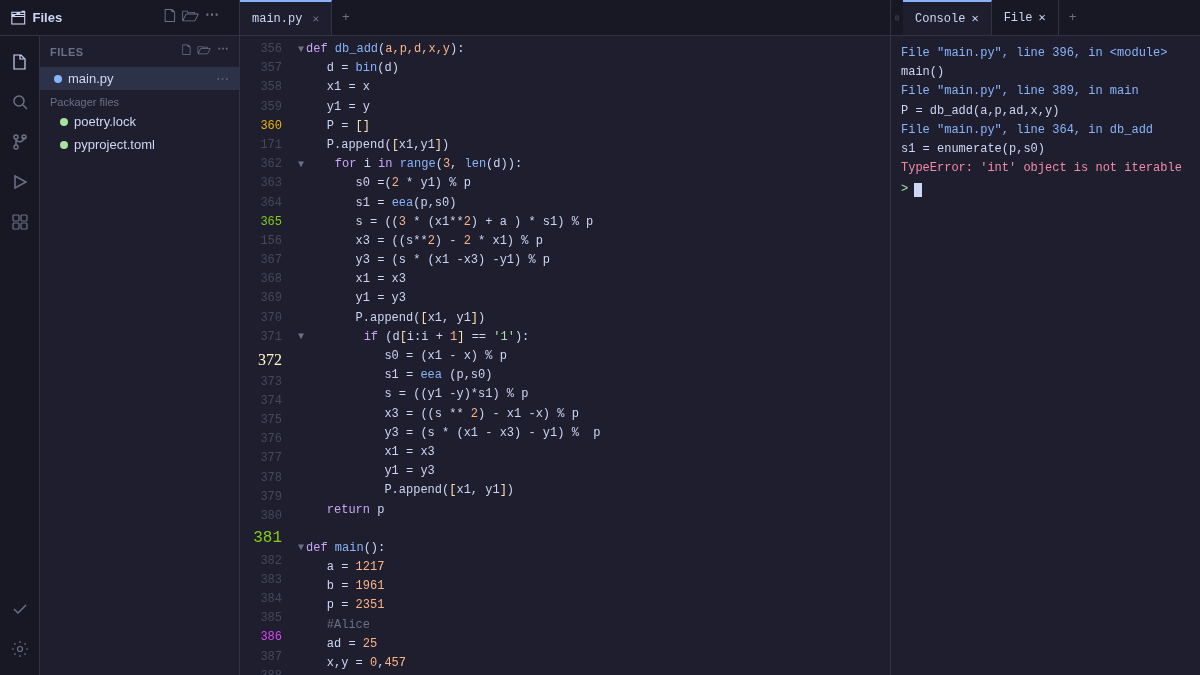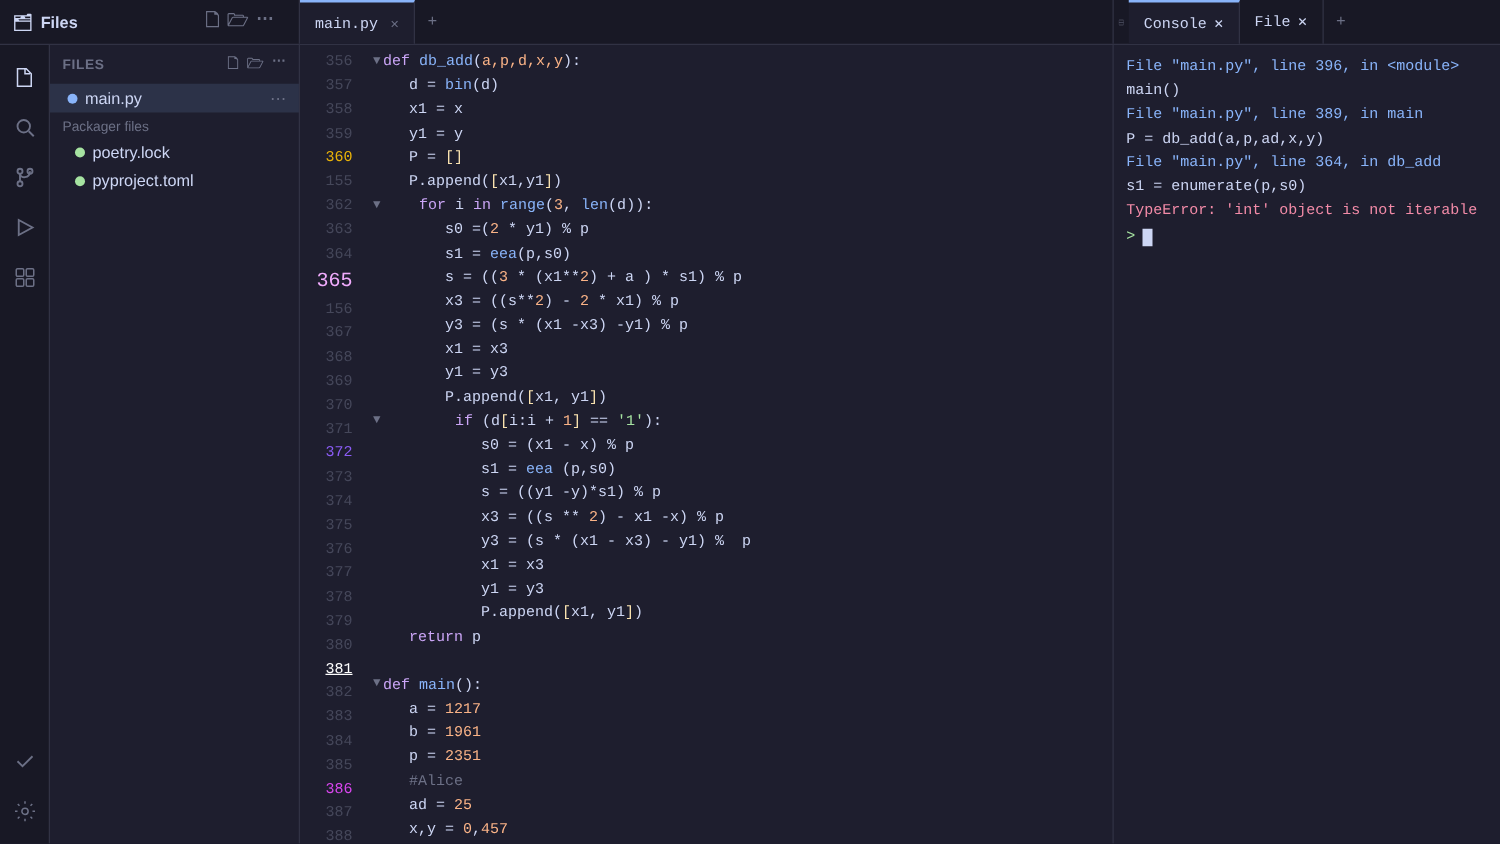--- a/index.html
+++ b/index.html
@@ -383,41 +383,41 @@
   </div>
 
   <div class="editor-area">
     <div class="code-editor" id="code-editor">
       <div class="line-numbers" id="line-numbers">
           <div style="color: rgb(69, 71, 90); font-size: 12px; line-height: 1.6; min-height: 19.2px; user-select: none;">356</div>
           <div style="color: rgb(69, 71, 90); font-size: 12px; line-height: 1.6; min-height: 19.2px; user-select: none;">357</div>
           <div style="color: rgb(69, 71, 90); font-size: 12px; line-height: 1.6; min-height: 19.2px; user-select: none;">358</div>
           <div style="color: rgb(69, 71, 90); font-size: 12px; line-height: 1.6; min-height: 19.2px; user-select: none;">359</div>
           <div style="color: #eab308; font-size: 12px; line-height: 1.6; min-height: 19.2px; user-select: none;">360</div>
-          <div style="color: rgb(69, 71, 90); font-size: 12px; line-height: 1.6; min-height: 19.2px; user-select: none;">155</div>
+          <div style="color: rgb(69, 71, 90); font-size: 12px; line-height: 1.6; min-height: 19.2px; user-select: none;">171</div>
           <div style="color: rgb(69, 71, 90); font-size: 12px; line-height: 1.6; min-height: 19.2px; user-select: none;">362</div>
           <div style="color: rgb(69, 71, 90); font-size: 12px; line-height: 1.6; min-height: 19.2px; user-select: none;">363</div>
           <div style="color: rgb(69, 71, 90); font-size: 12px; line-height: 1.6; min-height: 19.2px; user-select: none;">364</div>
-          <div style="color: #f0abfc; font-size: 16px; line-height: 1.6; min-height: 19.2px; user-select: none;">365</div>
+          <div style="color: #84cc16; font-size: 12px; line-height: 1.6; min-height: 19.2px; user-select: none;">365</div>
           <div style="color: rgb(69, 71, 90); font-size: 12px; line-height: 1.6; min-height: 19.2px; user-select: none;">156</div>
           <div style="color: rgb(69, 71, 90); font-size: 12px; line-height: 1.6; min-height: 19.2px; user-select: none;">367</div>
           <div style="color: rgb(69, 71, 90); font-size: 12px; line-height: 1.6; min-height: 19.2px; user-select: none;">368</div>
           <div style="color: rgb(69, 71, 90); font-size: 12px; line-height: 1.6; min-height: 19.2px; user-select: none;">369</div>
           <div style="color: rgb(69, 71, 90); font-size: 12px; line-height: 1.6; min-height: 19.2px; user-select: none;">370</div>
           <div style="color: rgb(69, 71, 90); font-size: 12px; line-height: 1.6; min-height: 19.2px; user-select: none;">371</div>
-          <div style="color: #8b5cf6; font-size: 12px; line-height: 1.6; min-height: 19.2px; user-select: none;">372</div>
+          <div style="color: #fef9c3; font-size: 16px; line-height: 1.6; min-height: 19.2px; user-select: none; font-family: Liberation Serif, serif;">372</div>
           <div style="color: rgb(69, 71, 90); font-size: 12px; line-height: 1.6; min-height: 19.2px; user-select: none;">373</div>
           <div style="color: rgb(69, 71, 90); font-size: 12px; line-height: 1.6; min-height: 19.2px; user-select: none;">374</div>
           <div style="color: rgb(69, 71, 90); font-size: 12px; line-height: 1.6; min-height: 19.2px; user-select: none;">375</div>
           <div style="color: rgb(69, 71, 90); font-size: 12px; line-height: 1.6; min-height: 19.2px; user-select: none;">376</div>
           <div style="color: rgb(69, 71, 90); font-size: 12px; line-height: 1.6; min-height: 19.2px; user-select: none;">377</div>
           <div style="color: rgb(69, 71, 90); font-size: 12px; line-height: 1.6; min-height: 19.2px; user-select: none;">378</div>
           <div style="color: rgb(69, 71, 90); font-size: 12px; line-height: 1.6; min-height: 19.2px; user-select: none;">379</div>
           <div style="color: rgb(69, 71, 90); font-size: 12px; line-height: 1.6; min-height: 19.2px; user-select: none;">380</div>
-          <div style="color: #ffffff; font-size: 12px; line-height: 1.6; min-height: 19.2px; user-select: none; text-decoration: underline;">381</div>
+          <div style="color: #84cc16; font-size: 16px; line-height: 1.6; min-height: 19.2px; user-select: none;">381</div>
           <div style="color: rgb(69, 71, 90); font-size: 12px; line-height: 1.6; min-height: 19.2px; user-select: none;">382</div>
           <div style="color: rgb(69, 71, 90); font-size: 12px; line-height: 1.6; min-height: 19.2px; user-select: none;">383</div>
           <div style="color: rgb(69, 71, 90); font-size: 12px; line-height: 1.6; min-height: 19.2px; user-select: none;">384</div>
           <div style="color: rgb(69, 71, 90); font-size: 12px; line-height: 1.6; min-height: 19.2px; user-select: none;">385</div>
           <div style="color: #d946ef; font-size: 12px; line-height: 1.6; min-height: 19.2px; user-select: none;">386</div>
           <div style="color: rgb(69, 71, 90); font-size: 12px; line-height: 1.6; min-height: 19.2px; user-select: none;">387</div>
           <div style="color: rgb(69, 71, 90); font-size: 12px; line-height: 1.6; min-height: 19.2px; user-select: none;">388</div>
           <div style="color: rgb(69, 71, 90); font-size: 12px; line-height: 1.6; min-height: 19.2px; user-select: none;">389</div>
         </div>
       <div class="code-content" id="code-content"><div style="min-height: 19.2px; line-height: 1.6; font-size: 12px; display: flex; align-items: center;"><span style="color: rgb(108, 112, 134); font-size: 10px; margin-right: 2px;">▼</span><span style="color: rgb(203, 166, 247);">def </span><span style="color: rgb(137, 180, 250);">db_add</span><span style="color: rgb(205, 214, 244);">(</span><span style="color: rgb(250, 179, 135);">a,p,d,x,y</span><span style="color: rgb(205, 214, 244);">):</span></div><div style="min-height: 19.2px; line-height: 1.6; font-size: 12px; display: flex; align-items: center;"><span style="color: rgb(205, 214, 244);">    d = </span><span style="color: rgb(137, 180, 250);">bin</span><span style="color: rgb(205, 214, 244);">(</span><span style="color: rgb(205, 214, 244);">d</span><span style="color: rgb(205, 214, 244);">)</span></div><div style="min-height: 19.2px; line-height: 1.6; font-size: 12px; display: flex; align-items: center;"><span style="color: rgb(205, 214, 244);">    x1 = x</span></div><div style="min-height: 19.2px; line-height: 1.6; font-size: 12px; display: flex; align-items: center;"><span style="color: rgb(205, 214, 244);">    y1 = y</span></div><div style="min-height: 19.2px; line-height: 1.6; font-size: 12px; display: flex; align-items: center;"><span style="color: rgb(205, 214, 244);">    P = </span><span style="color: rgb(249, 226, 175);">[]</span></div><div style="min-height: 19.2px; line-height: 1.6; font-size: 12px; display: flex; align-items: center;"><span style="color: rgb(205, 214, 244);">    P.append(</span><span style="color: rgb(249, 226, 175);">[</span><span style="color: rgb(205, 214, 244);">x1,y1</span><span style="color: rgb(249, 226, 175);">]</span><span style="color: rgb(205, 214, 244);">)</span></div><div style="min-height: 19.2px; line-height: 1.6; font-size: 12px; display: flex; align-items: center;"><span style="color: rgb(108, 112, 134); font-size: 10px; margin-right: 2px;">▼</span><span style="color: rgb(205, 214, 244);">    </span><span style="color: rgb(203, 166, 247);">for </span><span style="color: rgb(205, 214, 244);">i </span><span style="color: rgb(203, 166, 247);">in </span><span style="color: rgb(137, 180, 250);">range</span><span style="color: rgb(205, 214, 244);">(</span><span style="color: rgb(250, 179, 135);">3</span><span style="color: rgb(205, 214, 244);">, </span><span style="color: rgb(137, 180, 250);">len</span><span style="color: rgb(205, 214, 244);">(</span><span style="color: rgb(205, 214, 244);">d</span><span style="color: rgb(205, 214, 244);">)</span><span style="color: rgb(205, 214, 244);">):</span></div><div style="min-height: 19.2px; line-height: 1.6; font-size: 12px; display: flex; align-items: center;"><span style="color: rgb(205, 214, 244);">        s0 =(</span><span style="color: rgb(250, 179, 135);">2</span><span style="color: rgb(205, 214, 244);"> * y1) % p</span></div><div style="min-height: 19.2px; line-height: 1.6; font-size: 12px; display: flex; align-items: center;"><span style="color: rgb(205, 214, 244);">        s1 = </span><span style="color: rgb(137, 180, 250);">eea</span><span style="color: rgb(205, 214, 244);">(</span><span style="color: rgb(205, 214, 244);">p,s0</span><span style="color: rgb(205, 214, 244);">)</span></div><div style="min-height: 19.2px; line-height: 1.6; font-size: 12px; display: flex; align-items: center;"><span style="color: rgb(205, 214, 244);">        s = ((</span><span style="color: rgb(250, 179, 135);">3</span><span style="color: rgb(205, 214, 244);"> * (x1**</span><span style="color: rgb(250, 179, 135);">2</span><span style="color: rgb(205, 214, 244);">) + a ) * s1) % p</span></div><div style="min-height: 19.2px; line-height: 1.6; font-size: 12px; display: flex; align-items: center;"><span style="color: rgb(205, 214, 244);">        x3 = ((s**</span><span style="color: rgb(250, 179, 135);">2</span><span style="color: rgb(205, 214, 244);">) - </span><span style="color: rgb(250, 179, 135);">2</span><span style="color: rgb(205, 214, 244);"> * x1) % p</span></div><div style="min-height: 19.2px; line-height: 1.6; font-size: 12px; display: flex; align-items: center;"><span style="color: rgb(205, 214, 244);">        y3 = (s * (x1 -x3) -y1) % p</span></div><div style="min-height: 19.2px; line-height: 1.6; font-size: 12px; display: flex; align-items: center;"><span style="color: rgb(205, 214, 244);">        x1 = x3</span></div><div style="min-height: 19.2px; line-height: 1.6; font-size: 12px; display: flex; align-items: center;"><span style="color: rgb(205, 214, 244);">        y1 = y3</span></div><div style="min-height: 19.2px; line-height: 1.6; font-size: 12px; display: flex; align-items: center;"><span style="color: rgb(205, 214, 244);">        P.append(</span><span style="color: rgb(249, 226, 175);">[</span><span style="color: rgb(205, 214, 244);">x1, y1</span><span style="color: rgb(249, 226, 175);">]</span><span style="color: rgb(205, 214, 244);">)</span></div><div style="min-height: 19.2px; line-height: 1.6; font-size: 12px; display: flex; align-items: center;"><span style="color: rgb(108, 112, 134); font-size: 10px; margin-right: 2px;">▼</span><span style="color: rgb(203, 166, 247);">        if </span><span style="color: rgb(205, 214, 244);">(</span><span style="color: rgb(205, 214, 244);">d</span><span style="color: rgb(249, 226, 175);">[</span><span style="color: rgb(205, 214, 244);">i:i + </span><span style="color: rgb(250, 179, 135);">1</span><span style="color: rgb(249, 226, 175);">]</span><span style="color: rgb(205, 214, 244);"> == </span><span style="color: rgb(166, 227, 161);">'1'</span><span style="color: rgb(205, 214, 244);">):</span></div><div style="min-height: 19.2px; line-height: 1.6; font-size: 12px; display: flex; align-items: center;"><span style="color: rgb(205, 214, 244);">            s0 = (x1 - x) % p</span></div><div style="min-height: 19.2px; line-height: 1.6; font-size: 12px; display: flex; align-items: center;"><span style="color: rgb(205, 214, 244);">            s1 = </span><span style="color: rgb(137, 180, 250);">eea </span><span style="color: rgb(205, 214, 244);">(</span><span style="color: rgb(205, 214, 244);">p,s0</span><span style="color: rgb(205, 214, 244);">)</span></div><div style="min-height: 19.2px; line-height: 1.6; font-size: 12px; display: flex; align-items: center;"><span style="color: rgb(205, 214, 244);">            s = ((y1 -y)*s1) % p</span></div><div style="min-height: 19.2px; line-height: 1.6; font-size: 12px; display: flex; align-items: center;"><span style="color: rgb(205, 214, 244);">            x3 = ((s ** </span><span style="color: rgb(250, 179, 135);">2</span><span style="color: rgb(205, 214, 244);">) - x1 -x) % p</span></div><div style="min-height: 19.2px; line-height: 1.6; font-size: 12px; display: flex; align-items: center;"><span style="color: rgb(205, 214, 244);">            y3 = (s * (x1 - x3) - y1) %  p</span></div><div style="min-height: 19.2px; line-height: 1.6; font-size: 12px; display: flex; align-items: center;"><span style="color: rgb(205, 214, 244);">            x1 = x3</span></div><div style="min-height: 19.2px; line-height: 1.6; font-size: 12px; display: flex; align-items: center;"><span style="color: rgb(205, 214, 244);">            y1 = y3</span></div><div style="min-height: 19.2px; line-height: 1.6; font-size: 12px; display: flex; align-items: center;"><span style="color: rgb(205, 214, 244);">            P.append(</span><span style="color: rgb(249, 226, 175);">[</span><span style="color: rgb(205, 214, 244);">x1, y1</span><span style="color: rgb(249, 226, 175);">]</span><span style="color: rgb(205, 214, 244);">)</span></div><div style="min-height: 19.2px; line-height: 1.6; font-size: 12px; display: flex; align-items: center;"><span style="color: rgb(205, 214, 244);">    </span><span style="color: rgb(203, 166, 247);">return </span><span style="color: rgb(205, 214, 244);">p</span></div><div style="min-height: 19.2px; line-height: 1.6; font-size: 12px; display: flex; align-items: center;">&nbsp;</div><div style="min-height: 19.2px; line-height: 1.6; font-size: 12px; display: flex; align-items: center;"><span style="color: rgb(108, 112, 134); font-size: 10px; margin-right: 2px;">▼</span><span style="color: rgb(203, 166, 247);">def </span><span style="color: rgb(137, 180, 250);">main</span><span style="color: rgb(205, 214, 244);">():</span></div><div style="min-height: 19.2px; line-height: 1.6; font-size: 12px; display: flex; align-items: center;"><span style="color: rgb(205, 214, 244);">    a = </span><span style="color: rgb(250, 179, 135);">1217</span></div><div style="min-height: 19.2px; line-height: 1.6; font-size: 12px; display: flex; align-items: center;"><span style="color: rgb(205, 214, 244);">    b = </span><span style="color: rgb(250, 179, 135);">1961</span></div><div style="min-height: 19.2px; line-height: 1.6; font-size: 12px; display: flex; align-items: center;"><span style="color: rgb(205, 214, 244);">    p = </span><span style="color: rgb(250, 179, 135);">2351</span></div><div style="min-height: 19.2px; line-height: 1.6; font-size: 12px; display: flex; align-items: center;"><span style="color: rgb(108, 112, 134);">    #Alice</span></div><div style="min-height: 19.2px; line-height: 1.6; font-size: 12px; display: flex; align-items: center;"><span style="color: rgb(205, 214, 244);">    ad = </span><span style="color: rgb(250, 179, 135);">25</span></div><div style="min-height: 19.2px; line-height: 1.6; font-size: 12px; display: flex; align-items: center;"><span style="color: rgb(205, 214, 244);">    x,y = </span><span style="color: rgb(250, 179, 135);">0</span><span style="color: rgb(205, 214, 244);">,</span><span style="color: rgb(250, 179, 135);">457</span></div><div style="min-height: 19.2px; line-height: 1.6; font-size: 12px; display: flex; align-items: center;"><span style="color: rgb(205, 214, 244);">    P = </span><span style="color: rgb(137, 180, 250);">db_add</span><span style="color: rgb(205, 214, 244);">(</span><span style="color: rgb(205, 214, 244);">a,p,ad,x,y</span><span style="color: rgb(205, 214, 244);">)</span></div></div>

